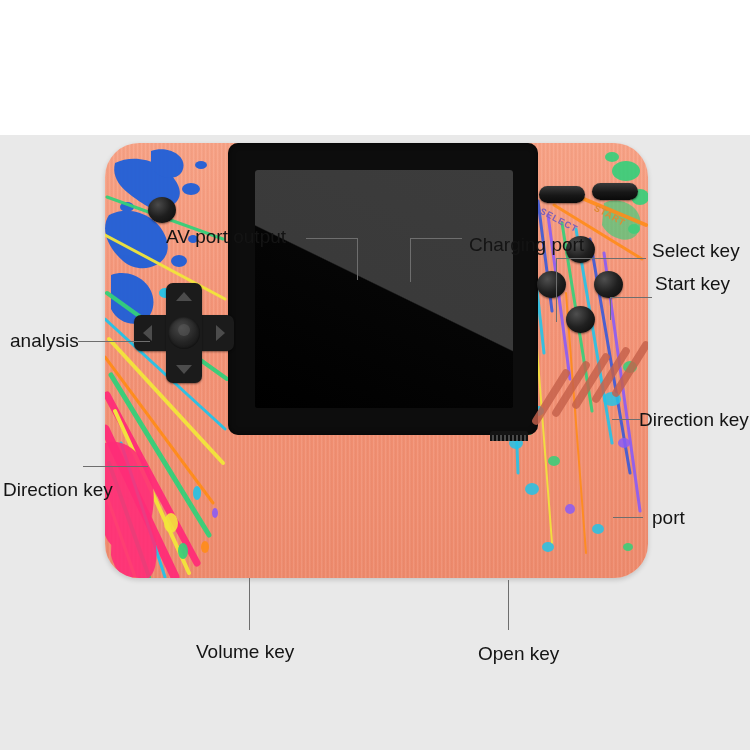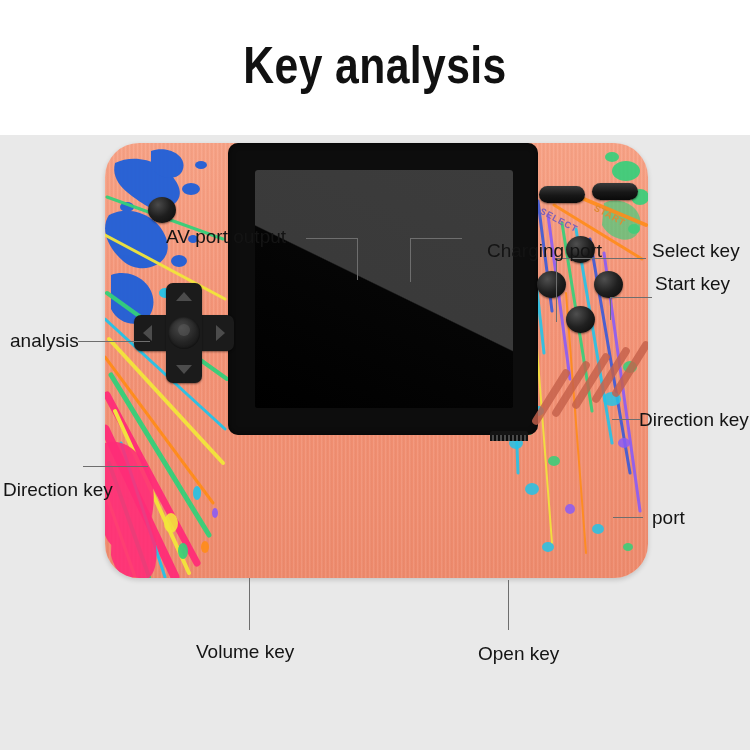--- a/index.html
+++ b/index.html
@@ -185,23 +185,20 @@
   }
   .lead{position:absolute;background:#6e6e6e;}
   .lead-h{height:1px;}
   .lead-v{width:1px;}
 </style>
 </head>
 <body>
 
 <div id="page">
 
-  <div class="header-band">
-    <div class="page-title">Key analysis</div>
-  </div>
 
   <div class="stage"></div>
 
   <div class="device">
 
     <div class="device-texture"></div>
 
     <div class="splatter splat-left">
       <svg viewBox="0 0 125 435" preserveAspectRatio="none" aria-hidden="true">
         <g opacity="0.95">
@@ -343,21 +340,21 @@
   <div class="lead lead-h" style="left:78px;top:341px;width:72px;"></div>
 
   <div class="lead lead-h" style="left:83px;top:466px;width:65px;"></div>
 
   <div class="lead lead-v" style="left:249px;top:578px;height:52px;"></div>
 
   <div class="lead lead-v" style="left:508px;top:580px;height:50px;"></div>
 
   <div class="label" style="left:166px;top:227px;">AV port output</div>
 
-  <div class="label" style="left:469px;top:241px;margin-left:18px;">Charging port</div>
+  <div class="label" style="left:469px;top:235px;">Charging port</div>
 
   <div class="label" style="left:652px;top:241px;">Select key</div>
 
   <div class="label" style="left:655px;top:274px;">Start key</div>
 
   <div class="label" style="left:639px;top:410px;">Direction key</div>
 
   <div class="label" style="left:652px;top:508px;">port</div>
 
   <div class="label" style="left:10px;top:331px;">analysis</div>

